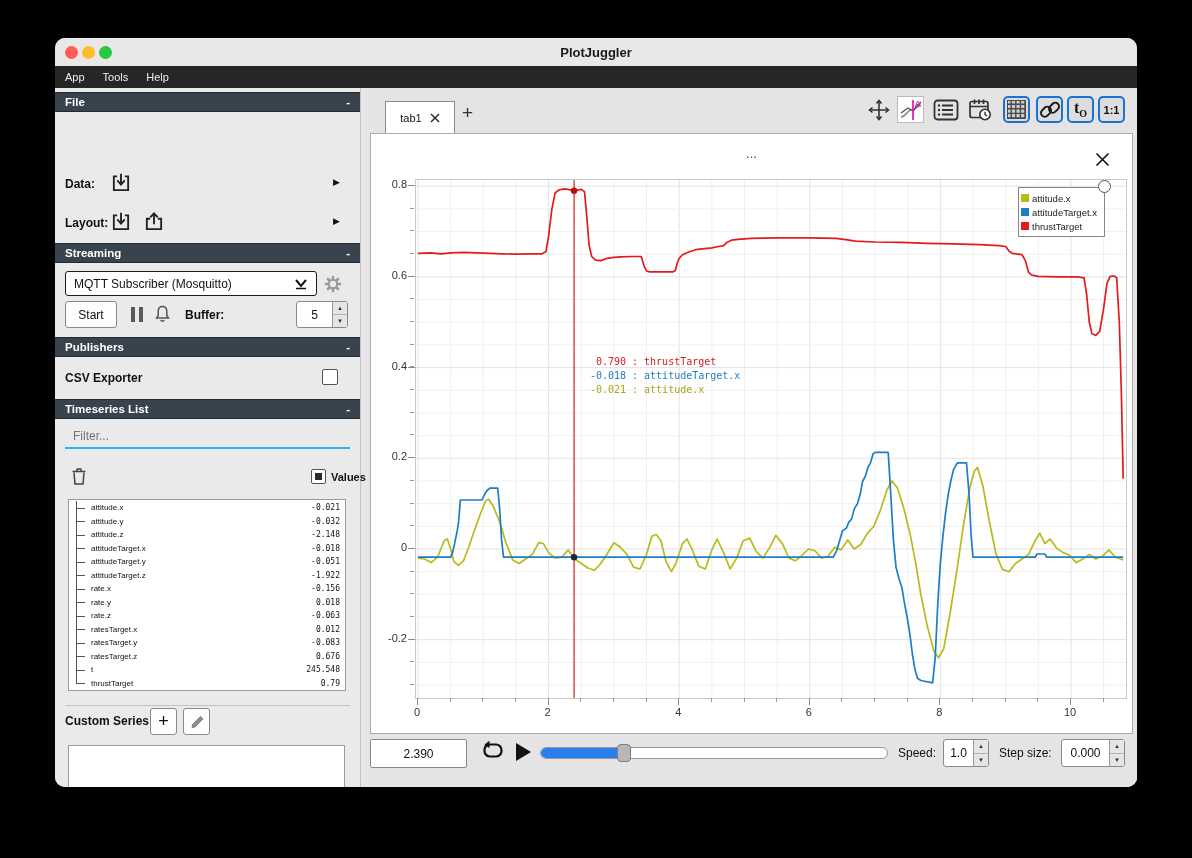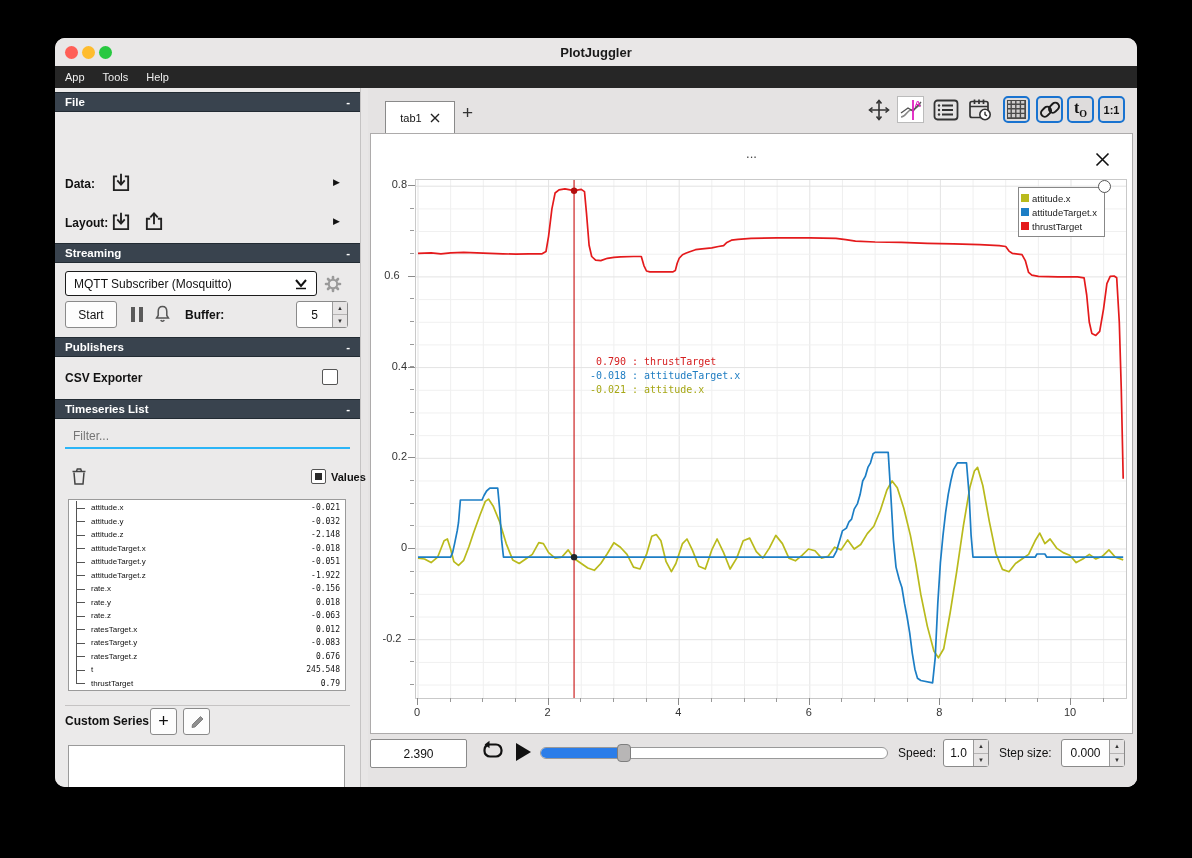--- a/index.html
+++ b/index.html
@@ -400,29 +400,29 @@
             <line x1="158.067" y1="0" x2="158.067" y2="518" stroke="#cc2222" stroke-width="1.2"></line>
             <circle cx="158.067" cy="10.734999999999957" r="3.2" fill="#b40f0f"></circle>
             <circle cx="158.067" cy="377.163" r="3.2" fill="#20262b"></circle>
           </svg>
       </div>
       <div id="x-minor"></div>
       <div id="y-minor"></div>
       <div id="tick-layer">
           <div class="ytick-lbl" style="left: 6px; top: 44.2px;">0.8</div>
           <div class="tickmark" style="left: 37px; top: 51.2px; width: 7px; height: 1px;"></div>
-          <div class="ytick-lbl" style="left: 6px; top: 134.9px; text-align: center;">0.6</div>
+          <div class="ytick-lbl" style="left: 6px; top: 134.9px;">0.6</div>
           <div class="tickmark" style="left: 37px; top: 141.9px; width: 7px; height: 1px;"></div>
           <div class="ytick-lbl" style="left: 6px; top: 225.6px;">0.4</div>
           <div class="tickmark" style="left: 37px; top: 232.6px; width: 7px; height: 1px;"></div>
           <div class="ytick-lbl" style="left: 6px; top: 316.3px;">0.2</div>
           <div class="tickmark" style="left: 37px; top: 323.3px; width: 7px; height: 1px;"></div>
           <div class="ytick-lbl" style="left: 6px; top: 407px;">0</div>
           <div class="tickmark" style="left: 37px; top: 414px; width: 7px; height: 1px;"></div>
-          <div class="ytick-lbl" style="left: 6px; top: 497.7px; text-align: center;">-0.2</div>
+          <div class="ytick-lbl" style="left: 6px; top: 497.7px;">-0.2</div>
           <div class="tickmark" style="left: 37px; top: 504.7px; width: 7px; height: 1px;"></div>
           <div class="xtick-lbl" style="left: 31px; top: 572px;">0</div>
           <div class="tickmark" style="left: 46px; top: 564px; width: 1px; height: 7px;"></div>
           <div class="xtick-lbl" style="left: 161.6px; top: 572px;">2</div>
           <div class="tickmark" style="left: 176.6px; top: 564px; width: 1px; height: 7px;"></div>
           <div class="xtick-lbl" style="left: 292.2px; top: 572px;">4</div>
           <div class="tickmark" style="left: 307.2px; top: 564px; width: 1px; height: 7px;"></div>
           <div class="xtick-lbl" style="left: 422.8px; top: 572px;">6</div>
           <div class="tickmark" style="left: 437.8px; top: 564px; width: 1px; height: 7px;"></div>
           <div class="xtick-lbl" style="left: 553.4px; top: 572px;">8</div>

